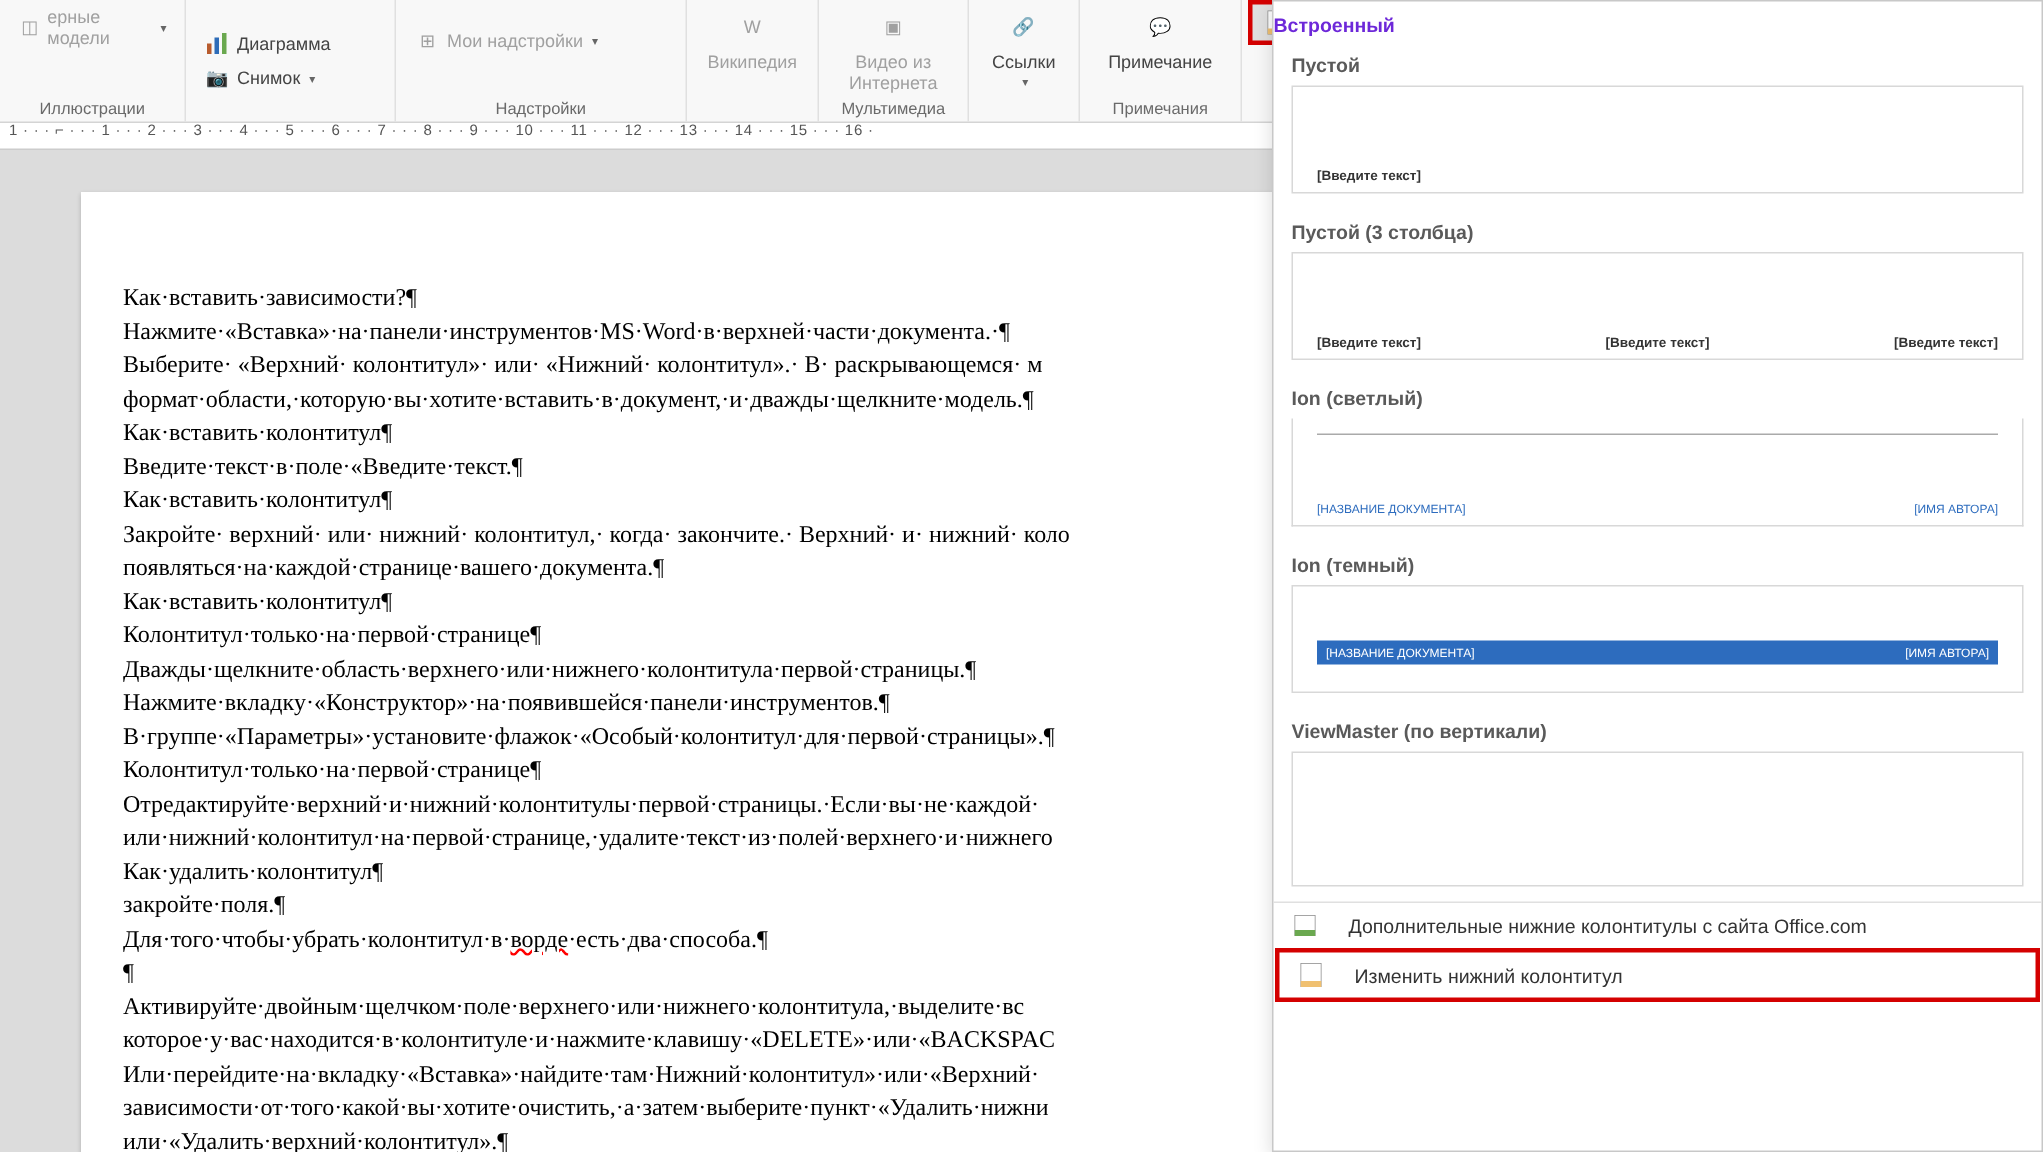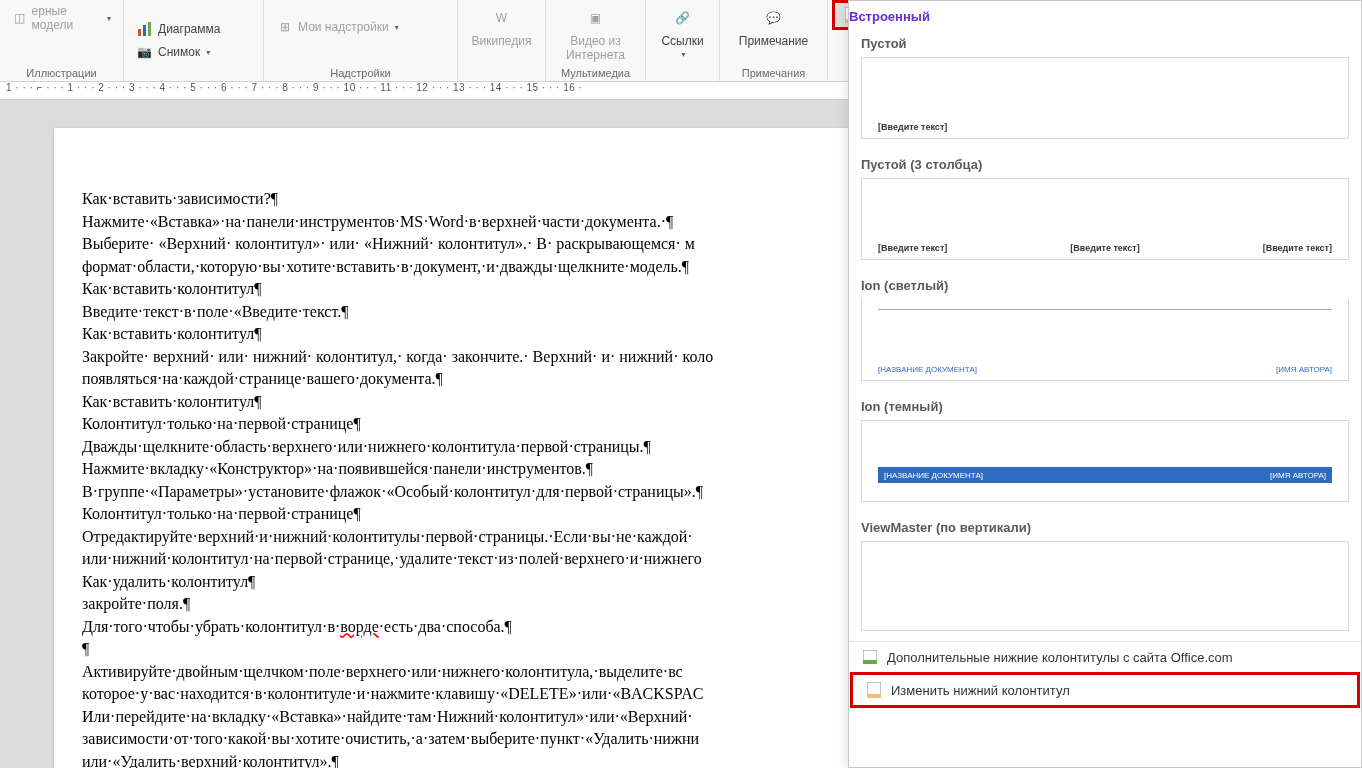--- a/index.html
+++ b/index.html
@@ -13,27 +13,27 @@
 .gray-text { color: #a0a0a0; }
 .icon-box { width: 18px; height: 18px; display: inline-flex; align-items: center; justify-content: center; }
 .icon-box-lg { width: 28px; height: 28px; display: inline-flex; align-items: center; justify-content: center; }
 .caret { font-size: 8px; color: #666; margin-left: 2px; }
 .dropdown-open { position: absolute; left: 848px; top: 0; width: 514px; background: #fff; border: 1px solid #c8c8c8; box-shadow: 0 4px 12px rgba(0,0,0,.15); z-index: 100; height: 768px; }
 .footer-btn-wrap { position: absolute; top: 0; left: 4px; }
 .footer-btn { border: 3px solid #d40000; background: #e0e0e0; padding: 3px 8px; display: flex; align-items: center; gap: 4px; font-size: 13px; }
 .section-h { font-weight: 600; color: #6d28d9; padding: 8px 12px 4px 0; font-size: 13px; }
 .tpl-list { overflow-y: auto; }
 .tpl-name { font-weight: 600; color: #5a5a5a; font-size: 13px; padding: 8px 12px 6px 12px; }
-.tpl-preview { margin: 0 12px 10px 12px; border: 1px solid #d8d8d8; background: #fff; height: 82px; position: relative; padding: 24px 16px 6px 16px; display: flex; justify-content: space-between; align-items: flex-end; font-size: 9px; font-weight: 600; color: #333; }
+.tpl-preview { margin: 0 12px 10px 12px; border: 1px solid #d8d8d8; background: #fff; height: 72px; position: relative; padding: 24px 16px 6px 16px; display: flex; justify-content: space-between; align-items: flex-end; font-size: 9px; font-weight: 600; color: #333; }
 .tpl-preview-ion-dark .bar { position: absolute; left: 16px; right: 16px; bottom: 18px; height: 16px; background: #2d6cbe; color: #fff; display: flex; justify-content: space-between; align-items: center; padding: 0 6px; font-size: 8px; font-weight: 400; }
 .tpl-preview-ion-light span { color: #2d6cbe; font-size: 8px; font-weight: 400; }
 .tpl-preview-ion-light { border-top: none; }
 .tpl-preview-ion-light::before { content: ""; position: absolute; left: 16px; right: 16px; top: 10px; border-top: 1px solid #aaa; }
 .menu-footer { border-top: 1px solid #e0e0e0; }
-.menu-item { display: flex; align-items: center; gap: 8px; padding: 6px 12px; font-size: 13px; color: #333; cursor: pointer; }
+.menu-item { display: flex; align-items: center; gap: 20px; padding: 6px 12px; font-size: 13px; color: #333; cursor: pointer; }
 .menu-item.box { border: 3px solid #d40000; margin: 0 1px 1px 1px; text-align: center; }
 .ruler { height: 18px; background: #fff; border-bottom: 1px solid #ccc; font-size: 10px; color: #555; padding-left: 6px; white-space: nowrap; overflow: hidden; letter-spacing: 0.5px; }
 .doc-area { background: #dcdcdc; height: 668px; overflow: hidden; position: relative; }
 .page { background: #fff; margin: 28px 0 0 54px; width: 794px; min-height: 640px; padding: 60px 0 0 28px; box-shadow: 0 1px 3px rgba(0,0,0,.2); }
 .page p { font-family: "Times New Roman", serif; font-size: 16px; line-height: 22.5px; color: #000; white-space: nowrap; }
 .underline { text-decoration: underline red wavy; }
 .ribbon-group.g1 { width: 124px; }
 .ribbon-group.g2 { width: 140px; justify-content: center; }
 .ribbon-group.g3 { width: 194px; }
 .ribbon-group.g4 { width: 88px; }

